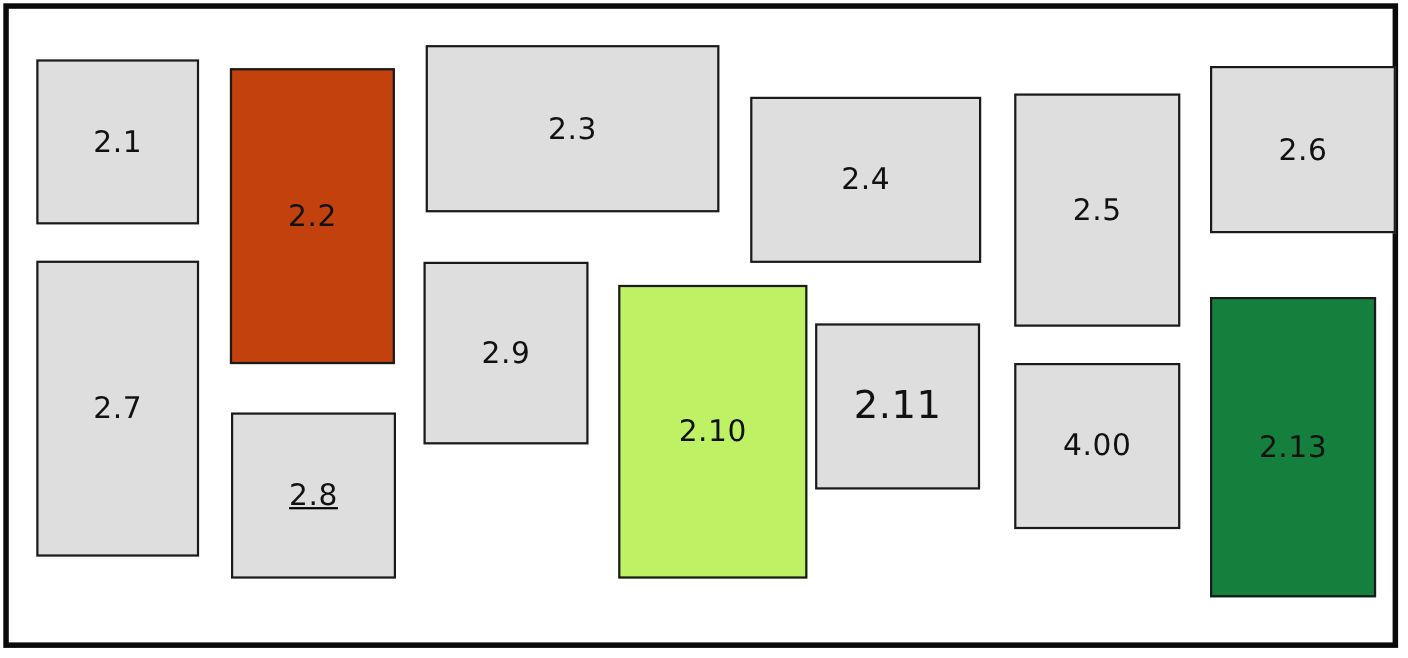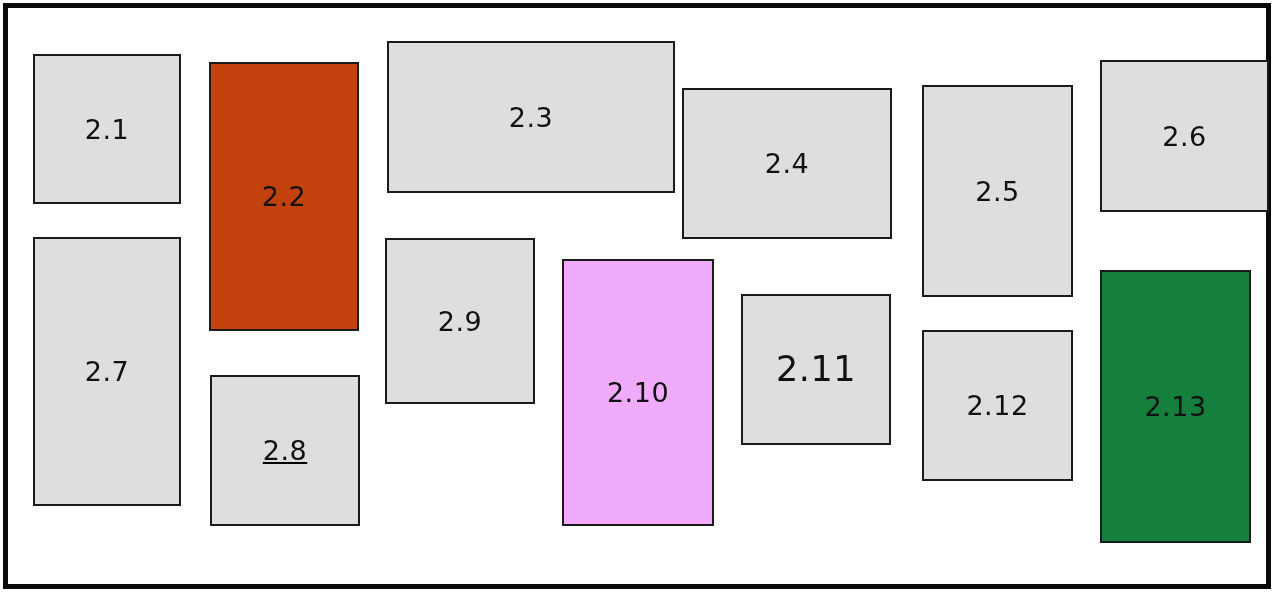--- a/index.html
+++ b/index.html
@@ -48,48 +48,48 @@
 
 <div id="canvas" style="width: 1280px; height: 598px; background: rgb(255, 255, 255);">
   <div id="frame" style="left: 3px; top: 3px; width: 1268px; height: 586px; border-color: rgb(10, 10, 10); border-width: 5px;">
     <div id="panels-layer">
         <div class="panel" style="left: 25px; top: 46px; width: 148px; height: 150px; background: rgb(222, 222, 222); border-color: rgb(26, 26, 26); border-width: 2px;">
           <span class="panel-label" style="font-size: 27px; color: rgb(17, 17, 17);">2.1</span>
         </div>
         <div class="panel" style="left: 201px; top: 54px; width: 150px; height: 269px; background: #c2410c; border-color: rgb(26, 26, 26); border-width: 2px;">
           <span class="panel-label" style="font-size: 27px; color: rgb(17, 17, 17);">2.2</span>
         </div>
-        <div class="panel" style="left: 379px; top: 33px; width: 288px; height: 152px; background: rgb(222, 222, 222); border-color: rgb(26, 26, 26); border-width: 2px; align-items: center;">
+        <div class="panel" style="left: 379px; top: 33px; width: 267px; height: 152px; background: rgb(222, 222, 222); border-color: rgb(26, 26, 26); border-width: 2px; align-items: center;">
           <span class="panel-label" style="font-size: 27px; color: rgb(17, 17, 17);">2.3</span>
         </div>
         <div class="panel" style="left: 674px; top: 80px; width: 210px; height: 151px; background: rgb(222, 222, 222); border-color: rgb(26, 26, 26); border-width: 2px;">
           <span class="panel-label" style="font-size: 27px; color: rgb(17, 17, 17);">2.4</span>
         </div>
         <div class="panel" style="left: 914px; top: 77px; width: 151px; height: 212px; background: rgb(222, 222, 222); border-color: rgb(26, 26, 26); border-width: 2px;">
           <span class="panel-label" style="font-size: 27px; color: rgb(17, 17, 17);">2.5</span>
         </div>
         <div class="panel" style="left: 1092px; top: 52px; width: 169px; height: 152px; background: rgb(222, 222, 222); border-color: rgb(26, 26, 26); border-width: 2px;">
           <span class="panel-label" style="font-size: 27px; color: rgb(17, 17, 17);">2.6</span>
         </div>
         <div class="panel" style="left: 25px; top: 229px; width: 148px; height: 269px; background: rgb(222, 222, 222); border-color: rgb(26, 26, 26); border-width: 2px;">
           <span class="panel-label" style="font-size: 27px; color: rgb(17, 17, 17);">2.7</span>
         </div>
         <div class="panel" style="left: 202px; top: 367px; width: 150px; height: 151px; background: rgb(222, 222, 222); border-color: rgb(26, 26, 26); border-width: 2px; text-decoration: underline;">
           <span class="panel-label" style="font-size: 27px; color: rgb(17, 17, 17);">2.8</span>
         </div>
         <div class="panel" style="left: 377px; top: 230px; width: 150px; height: 166px; background: rgb(222, 222, 222); border-color: rgb(26, 26, 26); border-width: 2px;">
           <span class="panel-label" style="font-size: 27px; color: rgb(17, 17, 17);">2.9</span>
         </div>
-        <div class="panel" style="left: 554px; top: 251px; width: 152px; height: 267px; background: #f0abfc; border-color: rgb(26, 26, 26); border-width: 2px;">
+        <div class="panel" style="left: 554px; top: 251px; width: 172px; height: 267px; background: #bef264; border-color: rgb(26, 26, 26); border-width: 2px;">
           <span class="panel-label" style="font-size: 27px; color: rgb(17, 17, 17);">2.10</span>
         </div>
         <div class="panel" style="left: 733px; top: 286px; width: 150px; height: 151px; background: rgb(222, 222, 222); border-color: rgb(26, 26, 26); border-width: 2px;">
           <span class="panel-label" style="font-size: 35px; color: rgb(17, 17, 17);">2.11</span>
         </div>
         <div class="panel" style="left: 914px; top: 322px; width: 151px; height: 151px; background: rgb(222, 222, 222); border-color: rgb(26, 26, 26); border-width: 2px;">
-          <span class="panel-label" style="font-size: 27px; color: rgb(17, 17, 17);">2.12</span>
+          <span class="panel-label" style="font-size: 27px; color: rgb(17, 17, 17);">4.00</span>
         </div>
         <div class="panel" style="left: 1092px; top: 262px; width: 151px; height: 273px; background: #15803d; border-color: rgb(26, 26, 26); border-width: 2px; text-align: center;">
           <span class="panel-label" style="font-size: 27px; color: rgb(17, 17, 17);">2.13</span>
         </div>
       </div>
   </div>
 </div>
 
 </body></html>

